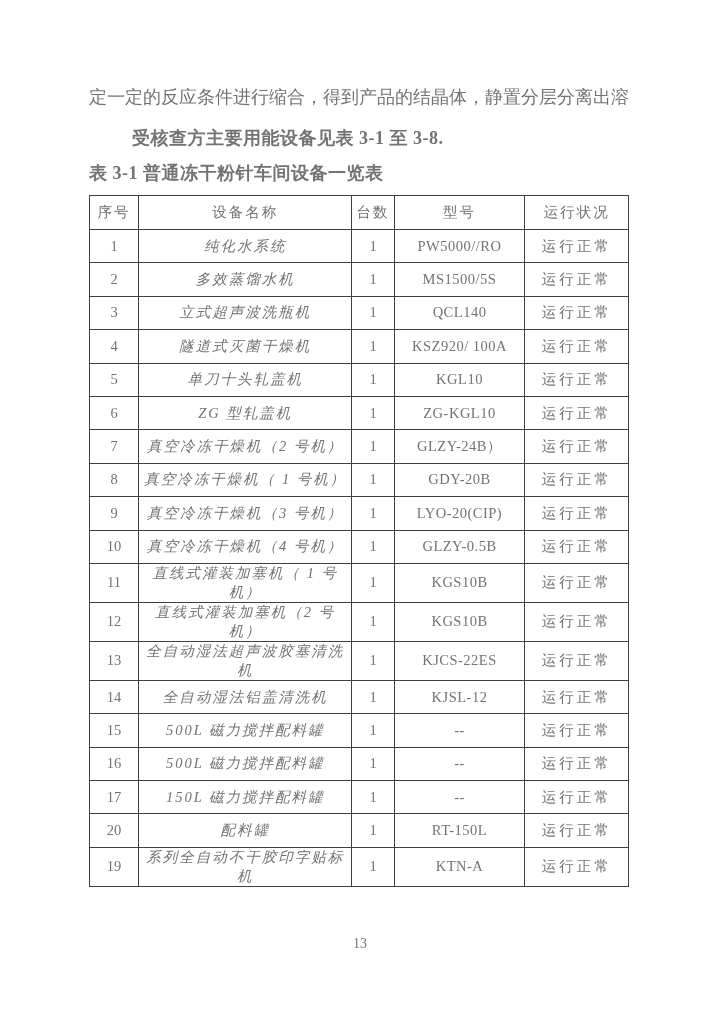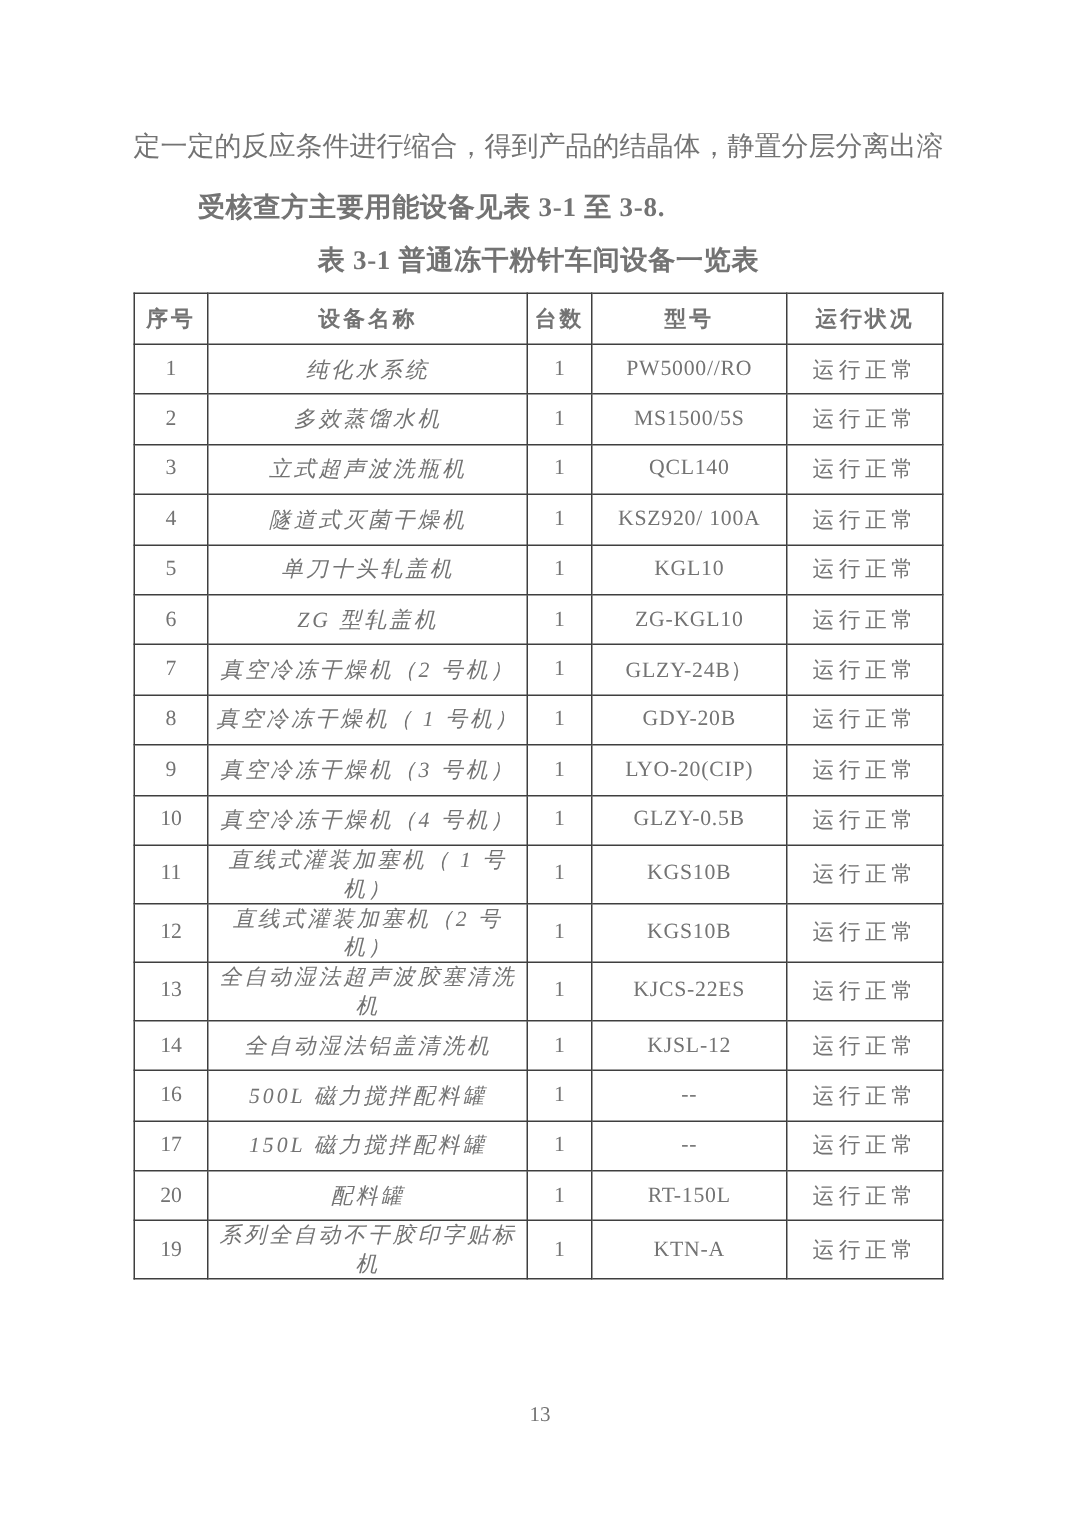--- a/index.html
+++ b/index.html
@@ -34,42 +34,41 @@
     font-weight:bold;
     font-size:18px;
     line-height:34px;
     text-indent:43px;
     letter-spacing:0.5px;
   }
   .table-title{
     font-weight:bold;
     font-size:18px;
     line-height:28px;
-    text-align:center;
     margin-top:4px;
     letter-spacing:0.5px;
   }
   table.equip{
     margin-top:8px;
     width:100%;
     border-collapse:collapse;
     table-layout:fixed;
   }
   table.equip th, table.equip td{
     border:1px solid #3f3f3f;
     text-align:center;
     vertical-align:middle;
     padding:0 2px;
     overflow:hidden;
     font-size:14.5px;
   }
   table.equip thead tr{height:34px;}
   table.equip tbody tr{height:33.4px;}
   table.equip th{
-    font-weight:bold;
+    font-weight:normal;
     letter-spacing:2px;
   }
   td.col-index, td.col-quantity{
     letter-spacing:0;
     font-size:14.5px;
   }
   td.col-equipment-name{
     letter-spacing:2px;
     font-style:italic;
   }
@@ -210,20 +209,27 @@
             <td class="col-status">运行正常</td>
           </tr>
           <tr>
             <td class="col-index">14</td>
             <td class="col-equipment-name">全自动湿法铝盖清洗机</td>
             <td class="col-quantity">1</td>
             <td class="col-model">KJSL-12</td>
             <td class="col-status">运行正常</td>
           </tr>
           <tr>
+            <td class="col-index">15</td>
+            <td class="col-equipment-name">500L 磁力搅拌配料罐</td>
+            <td class="col-quantity">1</td>
+            <td class="col-model">--</td>
+            <td class="col-status">运行正常</td>
+          </tr>
+          <tr>
             <td class="col-index">16</td>
             <td class="col-equipment-name">500L 磁力搅拌配料罐</td>
             <td class="col-quantity">1</td>
             <td class="col-model">--</td>
             <td class="col-status">运行正常</td>
           </tr>
           <tr>
             <td class="col-index">17</td>
             <td class="col-equipment-name">150L 磁力搅拌配料罐</td>
             <td class="col-quantity">1</td>

